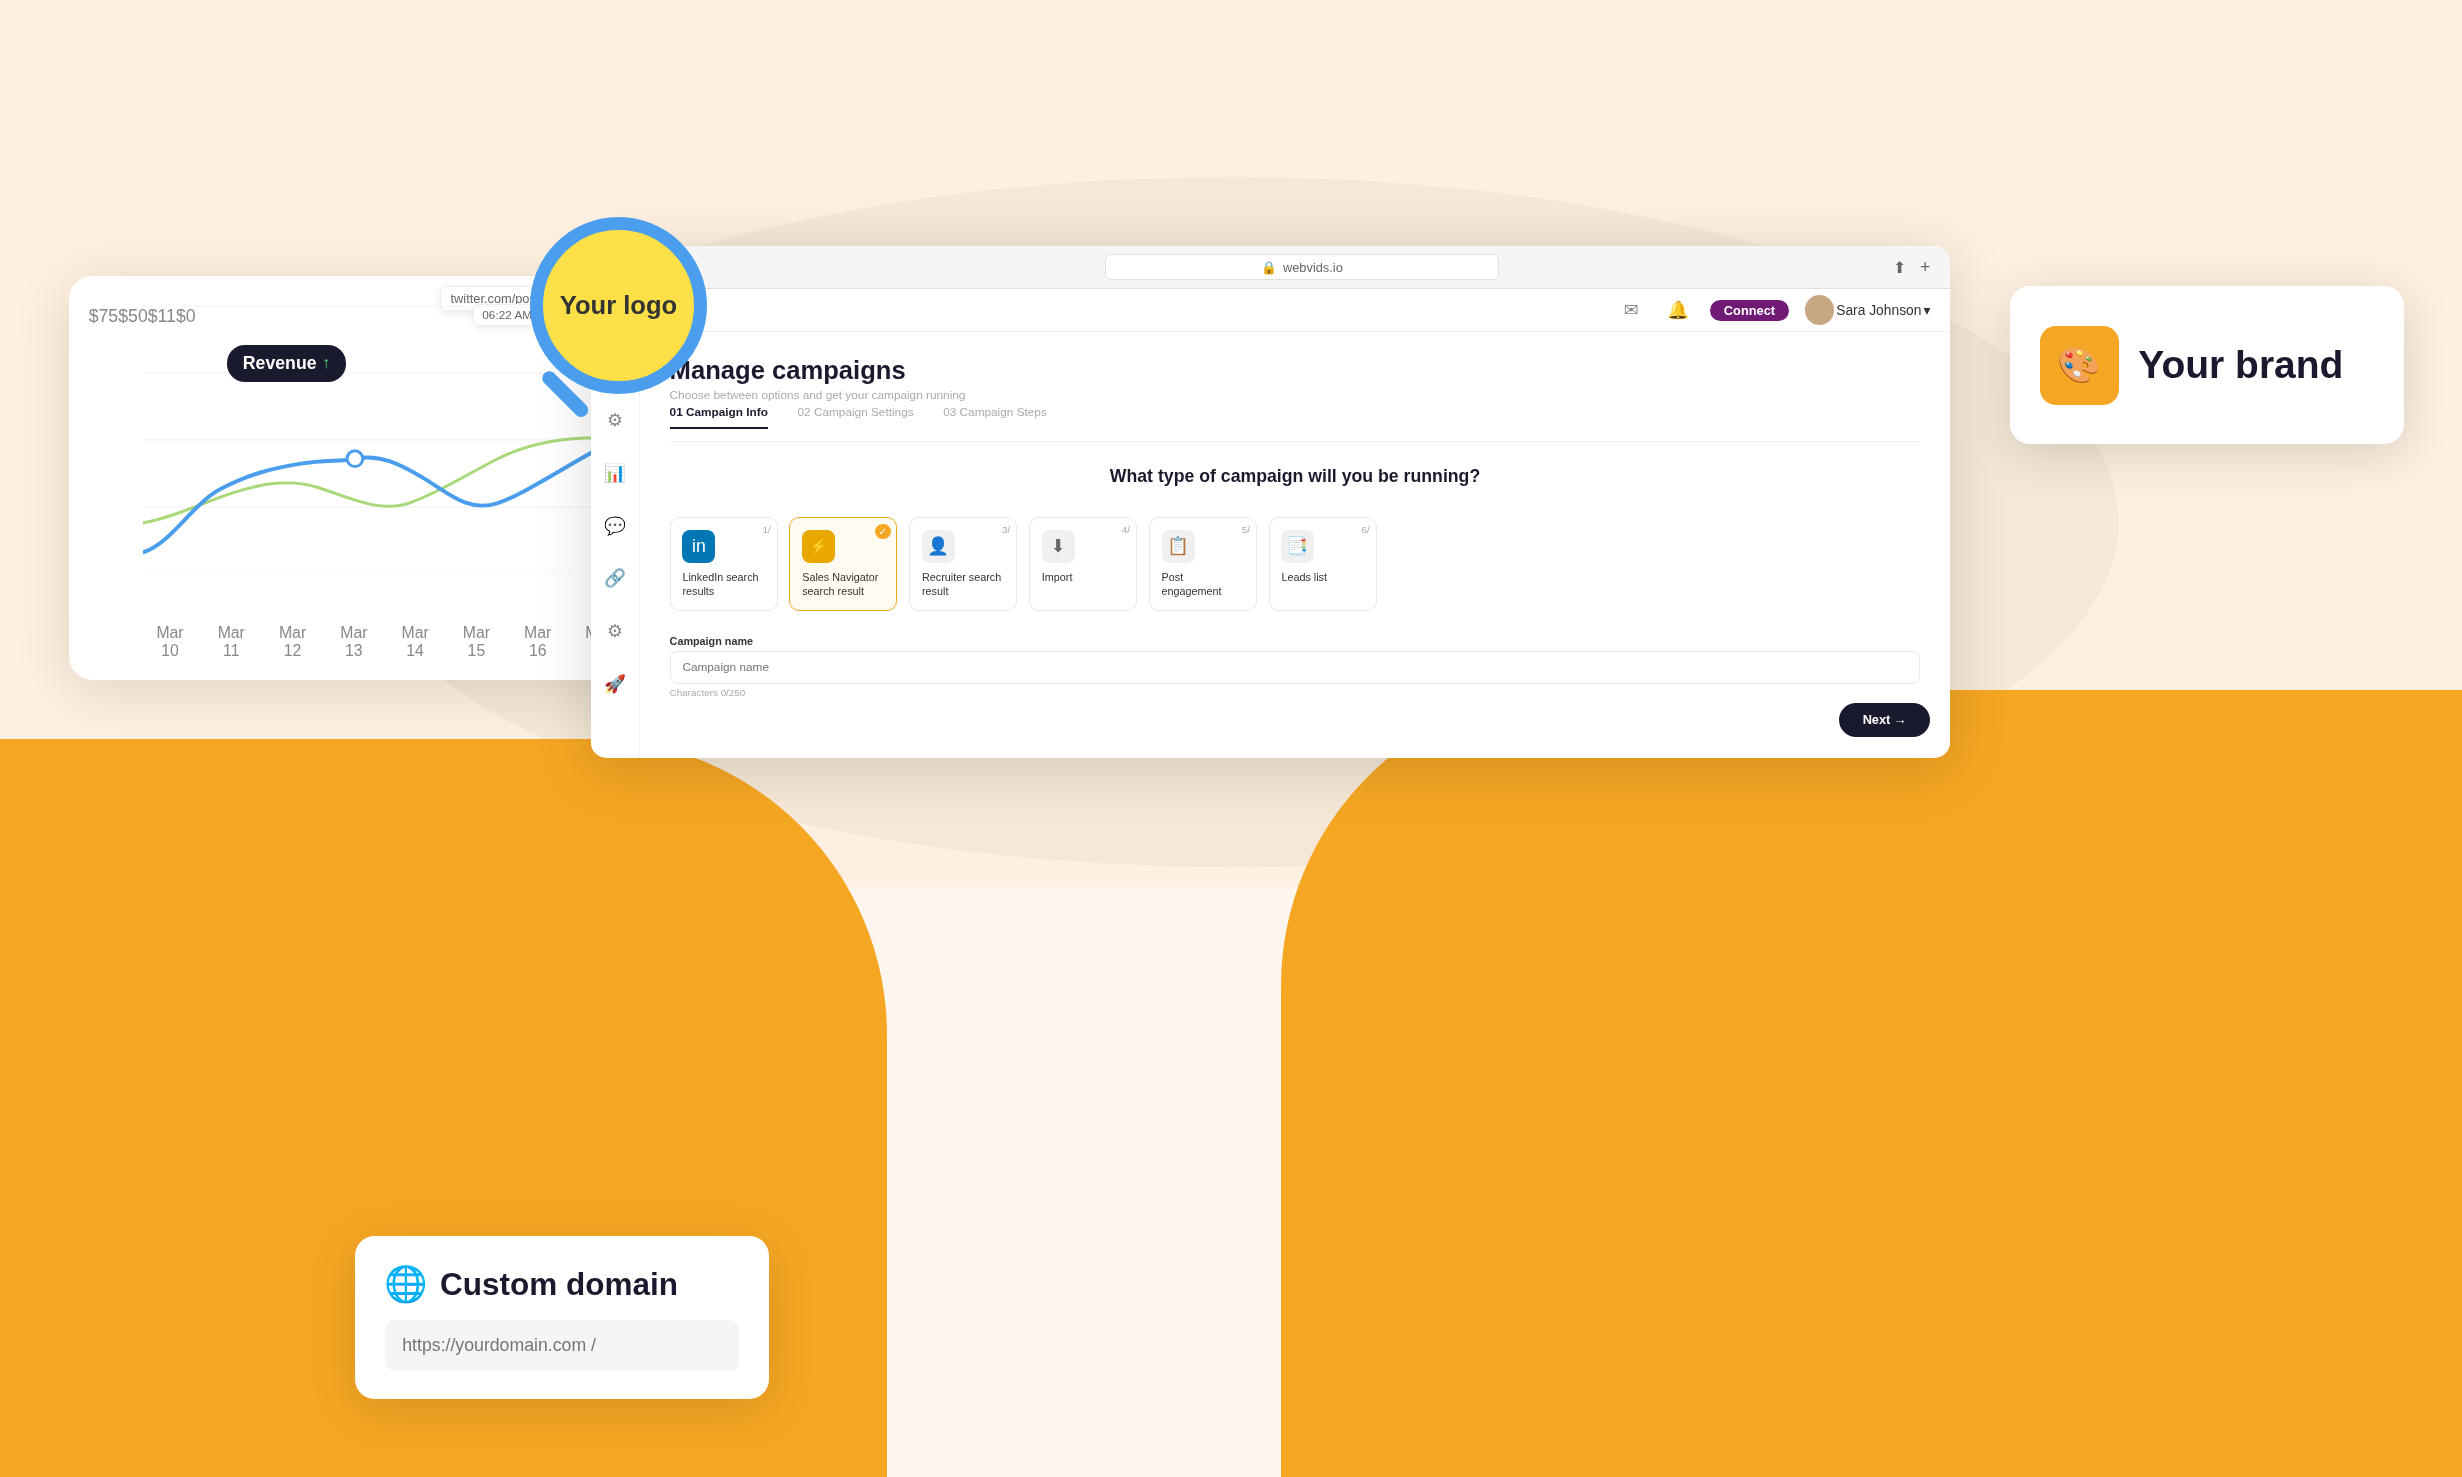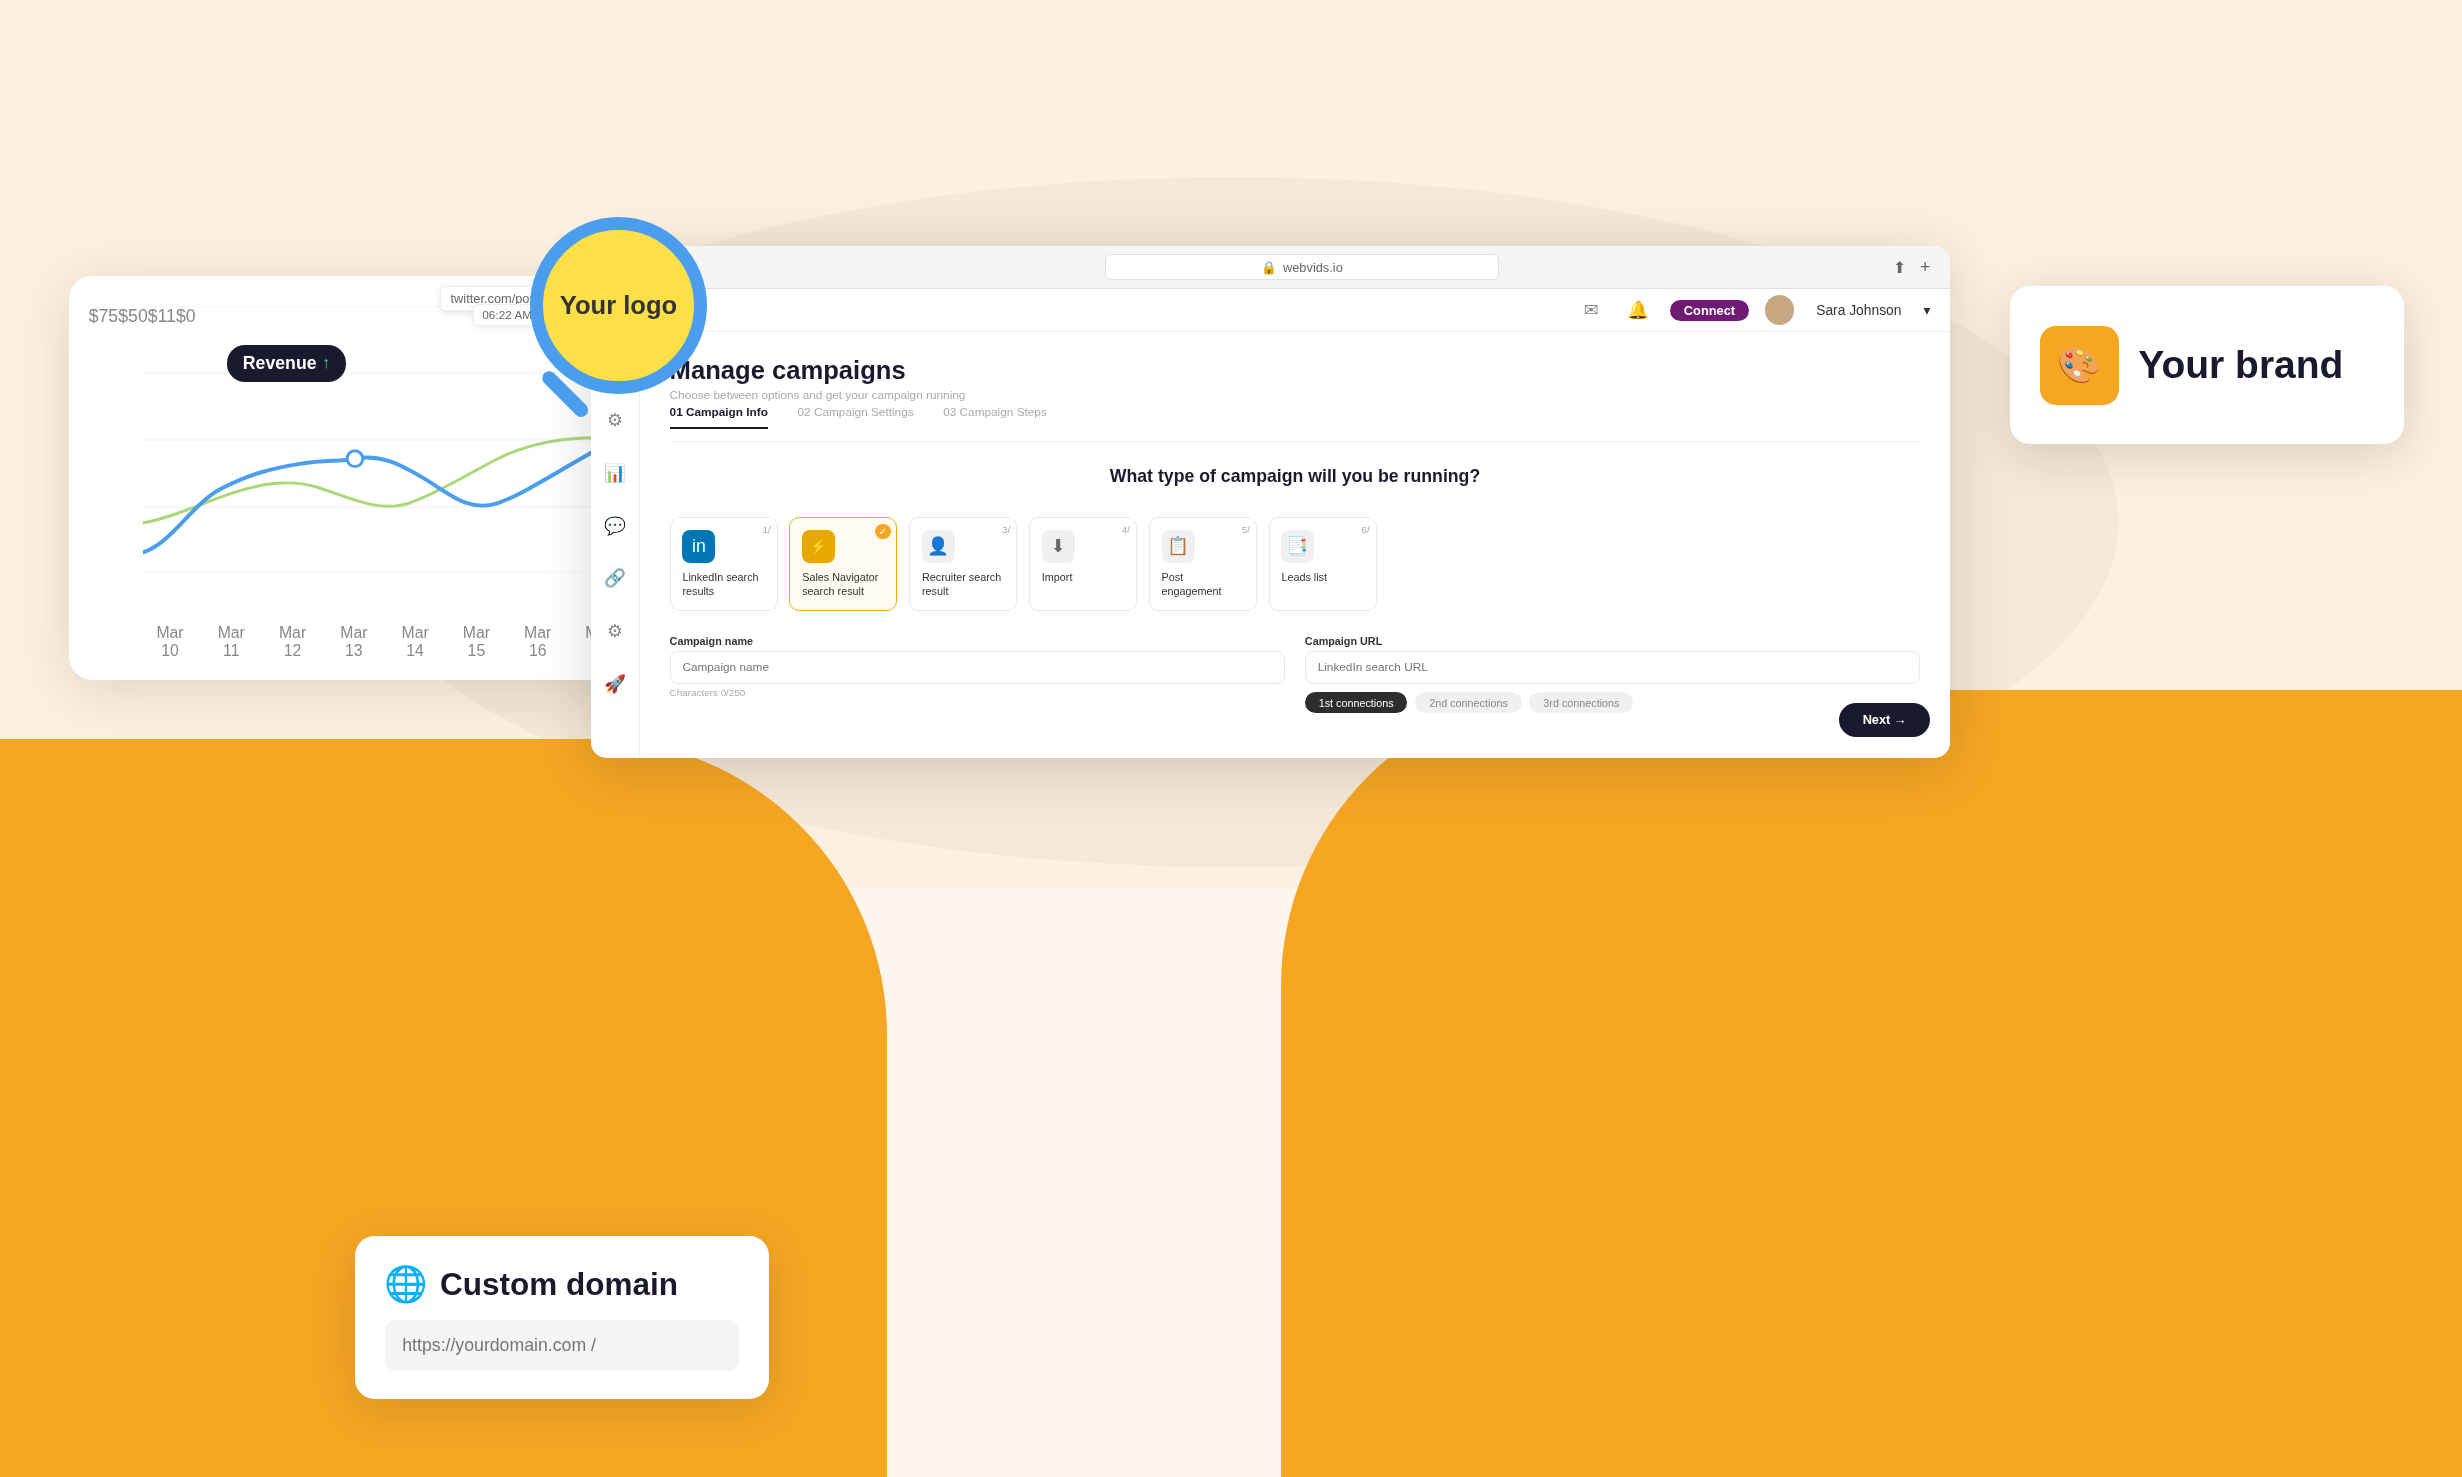--- a/index.html
+++ b/index.html
@@ -286,21 +286,21 @@
       background: #701a75;
       color: white;
       border-radius: 11.8px;
       padding: 3px 13.8px;
       font-size: 12.8px;
       font-weight: 600;
     }
     .topbar-user {
       display: flex;
       align-items: center;
-      gap: 22px;
+      gap: 2px;
       font-size: 13.8px;
       color: #333;
     }
     .topbar-avatar {
       width: 29.6px;
       height: 29.6px;
       border-radius: 50%;
       background: #c8a882;
     }
 
@@ -769,29 +769,20 @@
             <div class="campaign-type-label">Leads list</div>
           </div>
         </div>
 
         <div class="form-row">
           <div class="form-group">
             <div class="form-label">Campaign name</div>
             <input class="form-input" type="text" placeholder="Campaign name" style="">
             <div class="form-hint">Characters 0/250</div>
           </div>
-          <div class="form-group">
-            <div class="form-label">Campaign URL</div>
-            <input class="form-input" type="text" placeholder="LinkedIn search URL" style="">
-            <div class="connection-pills">
-              <div class="pill active">1st connections</div>
-              <div class="pill">2nd connections</div>
-              <div class="pill">3rd connections</div>
-            </div>
-          </div>
         </div>
 
         <button class="next-btn">Next →</button>
       </div>
     </div>
   </div>
 
   <div class="brand-card">
     <div class="brand-icon-box">
       <span class="brand-icon-inner">🎨</span>

